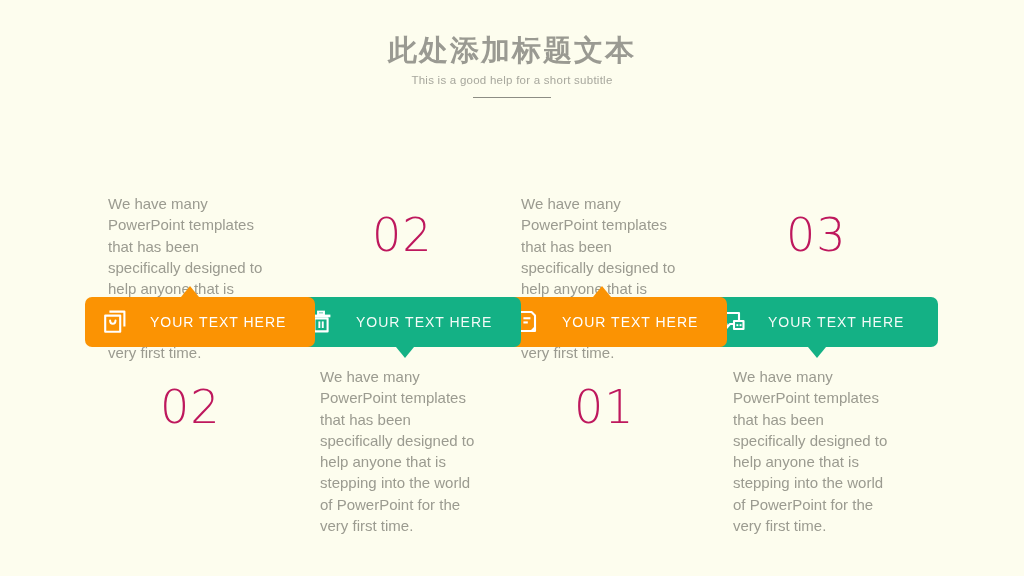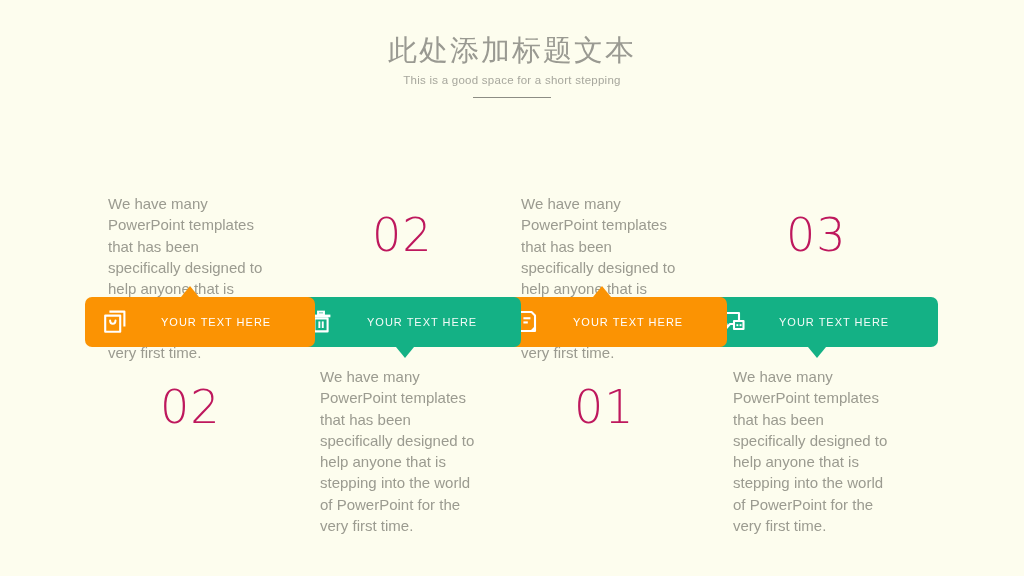--- a/index.html
+++ b/index.html
@@ -21,21 +21,21 @@
     top: 32px;
     left: 0;
     width: 1024px;
     text-align: center;
   }
   .title {
     font-size: 29px;
     color: #9a9a92;
     letter-spacing: 2px;
     line-height: 1.25;
-    font-weight: 400;
+    font-weight: 700;
     font-family: "DejaVu Sans", sans-serif;
   }
   .subtitle {
     margin-top: 6px;
     font-size: 11.5px;
     color: #a7a79d;
     letter-spacing: 0.25px;
     font-weight: 400;
   }
   .divider {
@@ -65,23 +65,23 @@
   .seg .icon-wrap {
     width: 26px;
     height: 26px;
     margin-left: 17px;
     flex: 0 0 auto;
     display: flex;
     align-items: center;
     justify-content: center;
   }
   .seg .seg-label {
-    margin-left: 33px;
+    margin-left: 22px;
     color: #ffffff;
-    font-size: 11px;
+    font-size: 14px;
     letter-spacing: 1.0px;
     white-space: nowrap;
   }
   .seg .seg-label.light {
     color: #f3fbf8;
   }
 
   .seg-1 { left: 0px;   width: 230px; background: #fb9303; z-index: 4; }
   .seg-2 { left: 206px; width: 230px; background: #14b185; z-index: 3; }
   .seg-3 { left: 412px; width: 230px; background: #fb9303; z-index: 2; }
@@ -138,21 +138,21 @@
   .bignum.n3 { left: 574px; top: 380px; }
   .bignum.n4 { left: 786px; top: 208px; }
 
   svg { display: block; }
 </style>
 </head>
 <body>
 
 <div class="header">
   <div class="title">此处添加标题文本</div>
-  <div class="subtitle">This is a good space for a short stepping</div>
+  <div class="subtitle">This is a good help for a short subtitle</div>
   <div class="divider"></div>
 </div>
 
 <div class="blurb b1">We have many PowerPoint templates that has been specifically designed to help anyone that is stepping into the world of PowerPoint for the very first time.</div>
 <div class="blurb b3">We have many PowerPoint templates that has been specifically designed to help anyone that is stepping into the world of PowerPoint for the very first time.</div>
 
 <div class="bignum n2">02</div>
 <div class="bignum n4">03</div>
 
 <div class="banner">

